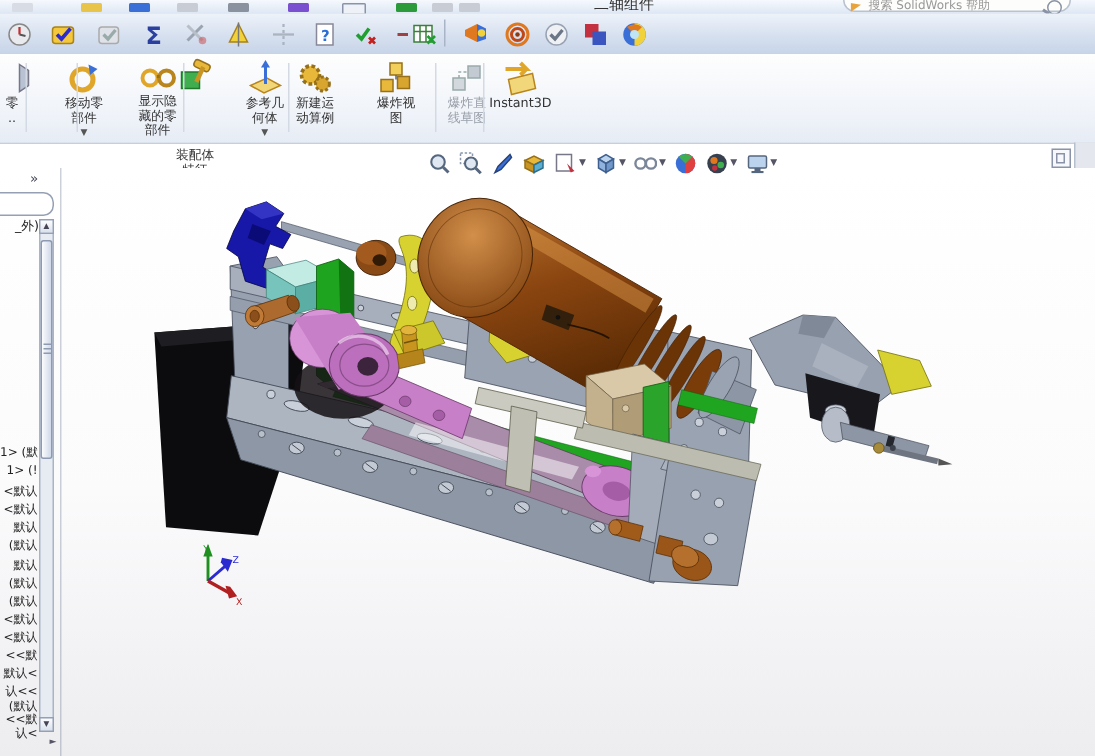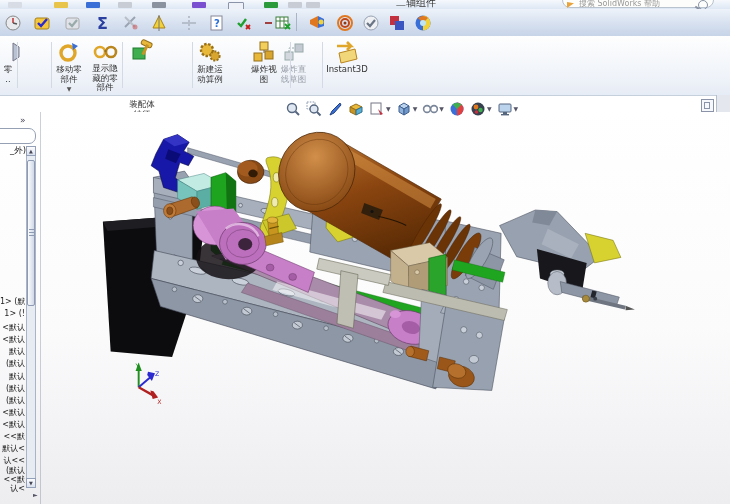--- a/index.html
+++ b/index.html
@@ -219,21 +219,21 @@
         <div class="ric">
           <svg width="26" height="26" viewBox="0 0 26 26">
             <polygon points="18,4 24,8 24,18 18,22" fill="#b8c2d2" stroke="#778"></polygon>
           </svg>
         </div>
         <div class="rlab">
           <div>零</div>
           <div>..</div>
         </div>
       </div>
-      <div class="rbtn" style="left: 52px; width: 34px;">
+      <div class="rbtn" style="left: 39px; width: 34px;">
         <div class="ric">
           <svg width="26" height="26" viewBox="0 0 26 26">
             <circle cx="12" cy="14" r="7" fill="none" stroke="#e0a62a" stroke-width="3.4"></circle>
             <path d="M16,4 l6,3 l-5,4" fill="#3a6fd8"></path>
           </svg>
         </div>
         <div class="rlab">
           <div>移动零</div>
           <div>部件</div>
         </div>
@@ -246,31 +246,45 @@
             <circle cx="19" cy="14" r="5" fill="none" stroke="#b9851d" stroke-width="2.6"></circle>
             <line x1="12.5" y1="13" x2="14.5" y2="13" stroke="#97701a" stroke-width="2"></line>
           </svg>
         </div>
         <div class="rlab">
           <div>显示隐</div>
           <div>藏的零</div>
           <div>部件</div>
         </div>
       </div>
-      <div class="rbtn" style="left: 124px; width: 36px; gap: 36px;">
+      <div class="rbtn" style="left: 112px; width: 36px; gap: 36px;">
         <div class="ric">
           <svg width="26" height="26" viewBox="0 0 26 26">
             <rect x="4" y="10" width="12" height="11" fill="#3fae4f" stroke="#1f7a2c"></rect>
             <rect x="12" y="3" width="11" height="5" rx="2" transform="rotate(25 17 6)" fill="#e8b83a" stroke="#97701a"></rect>
             <rect x="15" y="6" width="3" height="11" transform="rotate(25 16 11)" fill="#c89422"></rect>
           </svg>
         </div>
         <div class="rlab">
           <div>装配体</div>
           <div>特征</div>
+        </div>
+        <div class="rdrop">▼</div>
+      </div>
+      <div class="rbtn" style="left: 160px; width: 33px;">
+        <div class="ric">
+          <svg width="26" height="26" viewBox="0 0 26 26">
+            <polygon points="3,18 14,13 23,18 12,23" fill="#f2d77a" stroke="#b9851d"></polygon>
+            <line x1="13" y1="3" x2="13" y2="17" stroke="#3a6fd8" stroke-width="2"></line>
+            <polygon points="10,6 16,6 13,1" fill="#3a6fd8"></polygon>
+          </svg>
+        </div>
+        <div class="rlab">
+          <div>参考几</div>
+          <div>何体</div>
         </div>
         <div class="rdrop">▼</div>
       </div>
       <div class="rbtn" style="left: 193px; width: 34px;">
         <div class="ric">
           <svg width="26" height="26" viewBox="0 0 26 26">
             <circle cx="10" cy="11" r="6" fill="#e8b83a" stroke="#97701a" stroke-dasharray="2.5,1.6" stroke-width="2.4"></circle>
             <circle cx="18" cy="17" r="4.6" fill="#d8a52e" stroke="#97701a" stroke-dasharray="2,1.4" stroke-width="2"></circle>
           </svg>
         </div>
@@ -286,21 +300,21 @@
             <rect x="14" y="12" width="8" height="8" fill="#d8a52e" stroke="#97701a"></rect>
             <rect x="9" y="3" width="8" height="8" fill="#f2cf5a" stroke="#97701a"></rect>
             <line x1="13" y1="11" x2="13" y2="14" stroke="#666"></line>
           </svg>
         </div>
         <div class="rlab">
           <div>爆炸视</div>
           <div>图</div>
         </div>
       </div>
-      <div class="rbtn disabled" style="left: 277px; width: 33px;">
+      <div class="rbtn disabled" style="left: 291px; width: 33px; align-items: flex-end;">
         <div class="ric">
           <svg width="26" height="26" viewBox="0 0 26 26">
             <rect x="4" y="13" width="8" height="8" fill="#d3d8df" stroke="#9aa"></rect>
             <rect x="14" y="5" width="8" height="8" fill="#c4cad2" stroke="#9aa"></rect>
             <path d="M8,13 L8,9 L14,9" stroke="#9aa" fill="none" stroke-dasharray="2,1.5"></path>
           </svg>
         </div>
         <div class="rlab">
           <div>爆炸直</div>
           <div>线草图</div>

